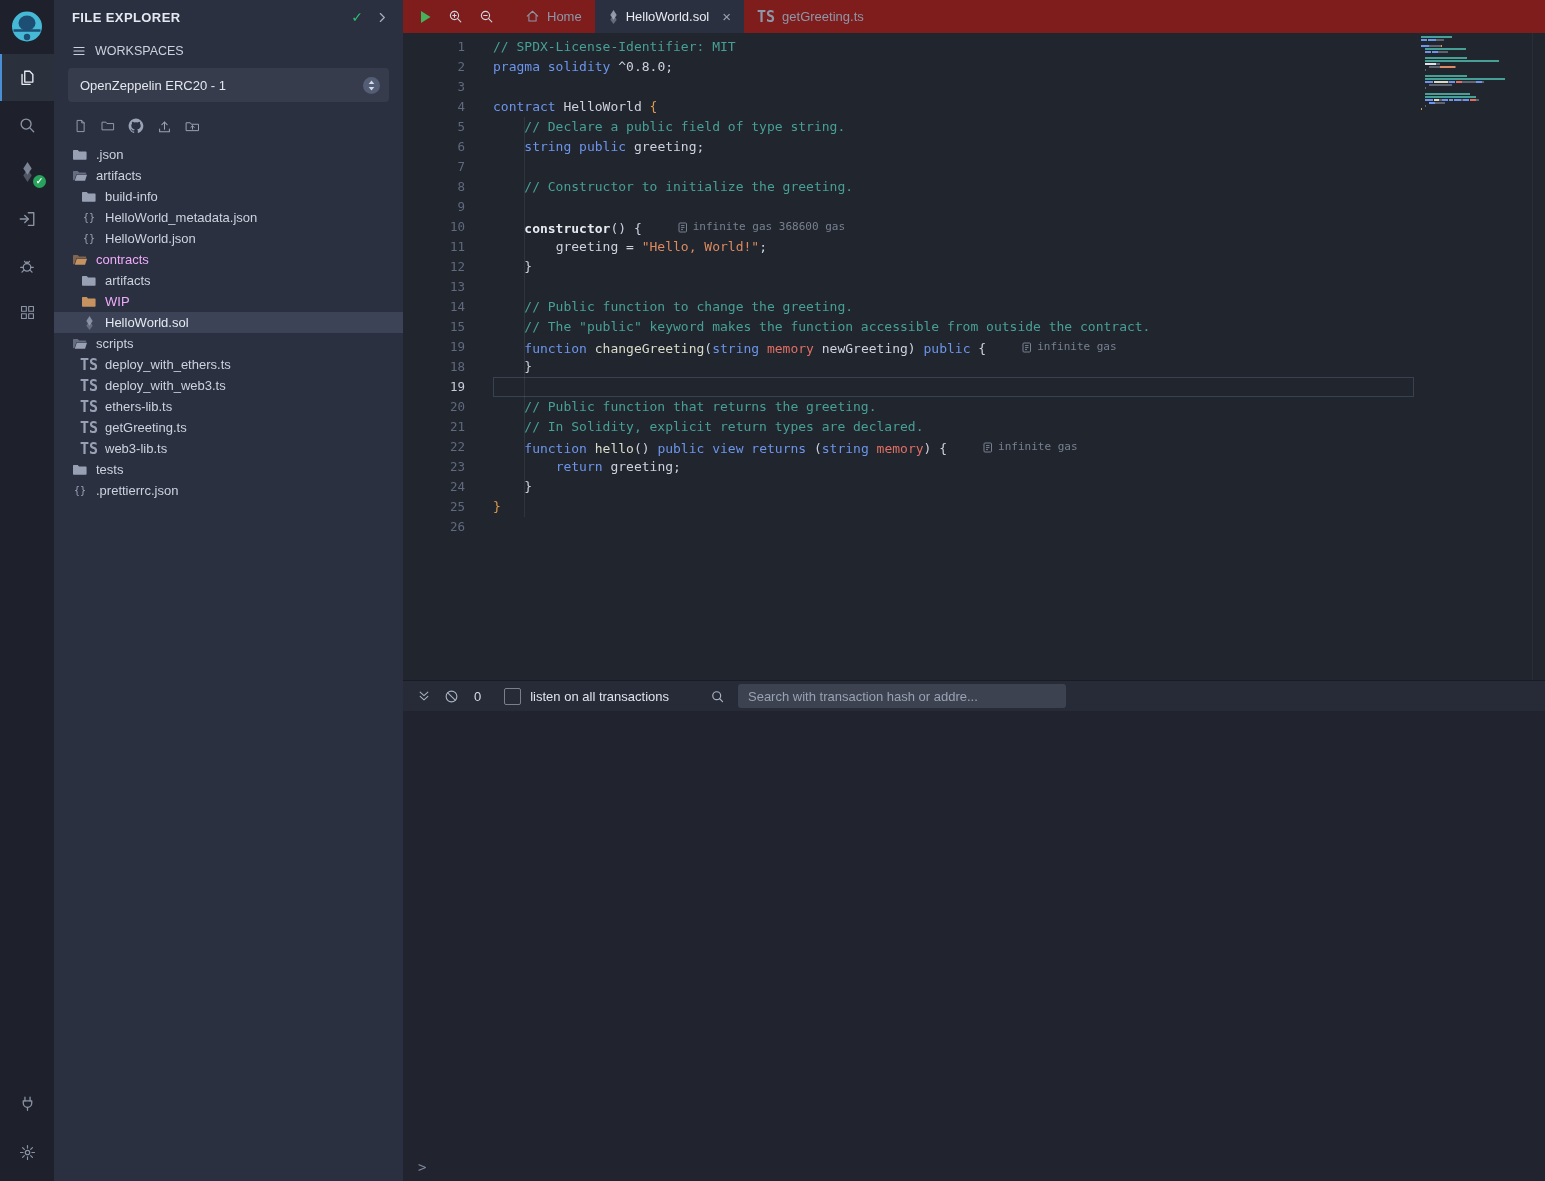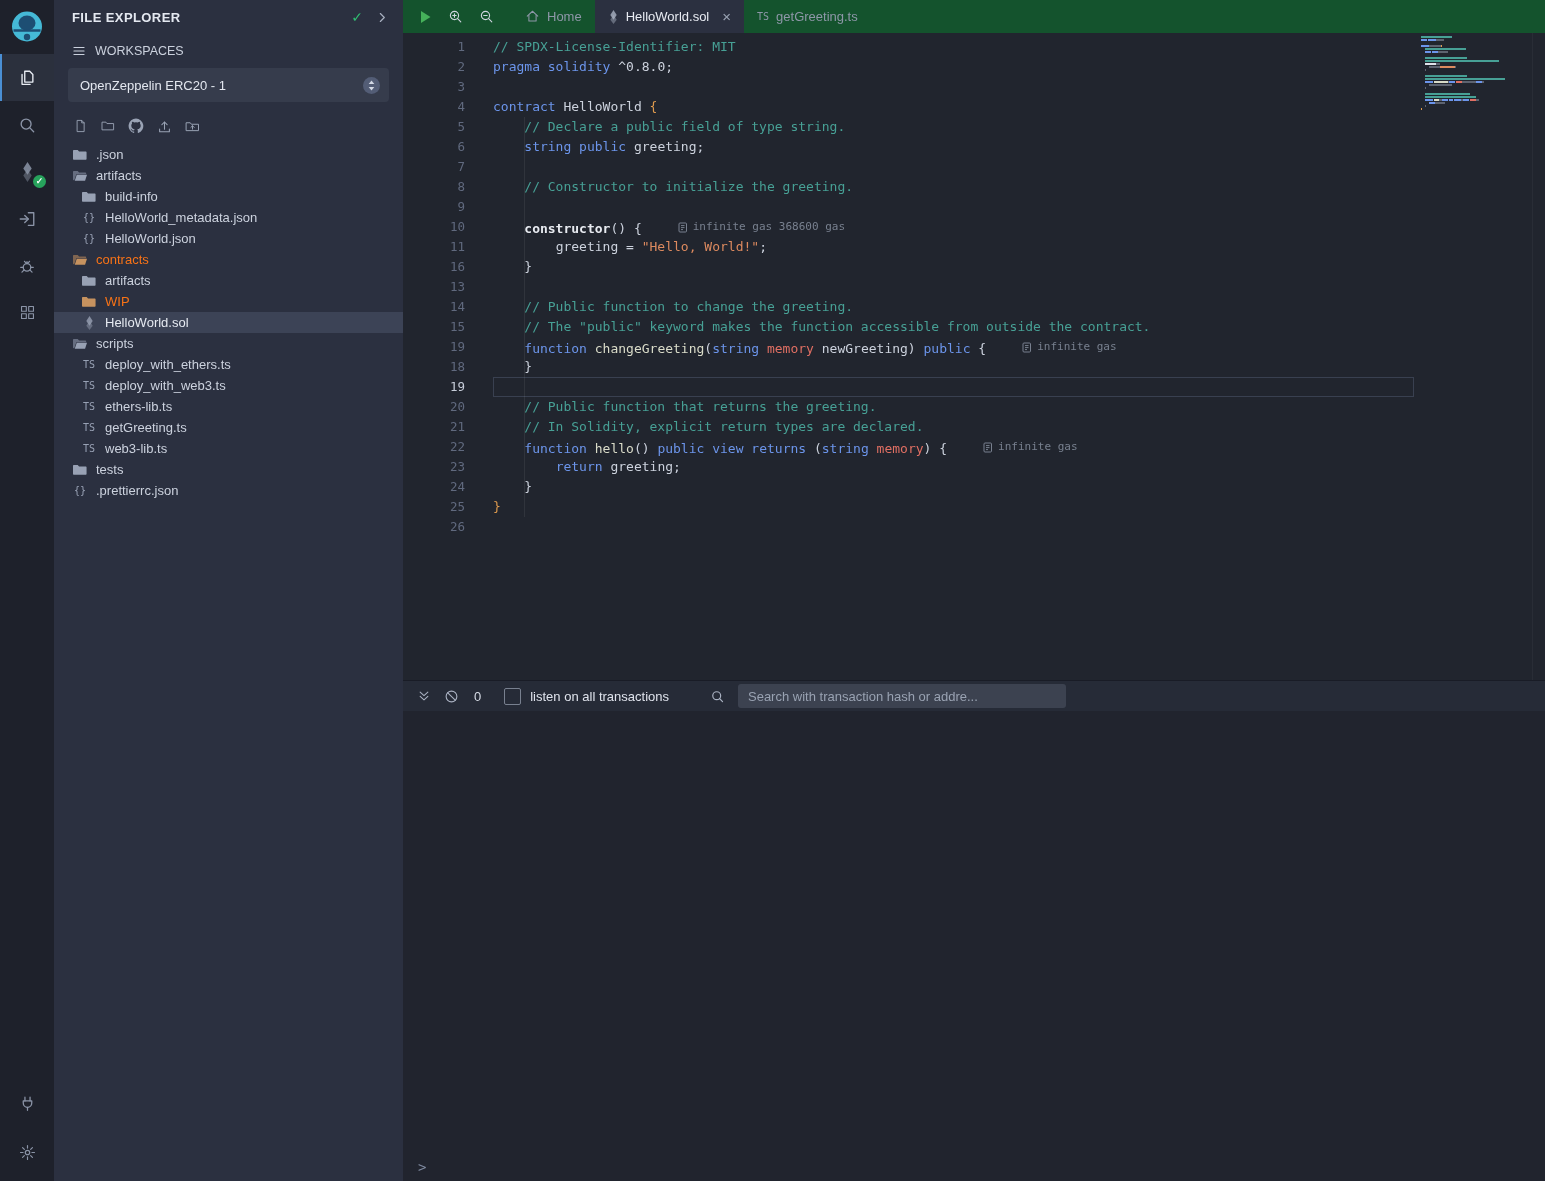--- a/index.html
+++ b/index.html
@@ -27,30 +27,30 @@
   .chk{color:#2fbf71;font-size:14px;cursor:pointer}
   .chev{color:#aab2c2;cursor:pointer;display:flex}
   .ws-row{display:flex;align-items:center;gap:9px;padding:10px 18px 8px;color:#cbd1dd;font-size:12.5px;flex:none}
   .ws-select{margin:2px 14px 0;height:34px;background:#363c4c;border-radius:4px;display:flex;align-items:center;
              justify-content:space-between;padding:0 8px 0 12px;font-size:13px;color:#e3e7ef;cursor:pointer;flex:none}
   .fe-toolbar{display:flex;align-items:center;gap:13px;padding:16px 0 10px 20px;color:#9aa3b5;flex:none}
   .fe-tb-btn{background:none;border:0;padding:0;color:#9aa3b5;cursor:pointer;display:flex}
   .tree{flex:1;overflow:hidden;font-size:13px}
   .tree-row{height:21px;display:flex;align-items:center;gap:8px;cursor:pointer;color:#ccd2de;white-space:nowrap}
   .tree-row.selected{background:#3c4356;color:#e6eaf1}
-  .tree-row.modified{color:#f97316}
+  .tree-row.modified{color:#f0abfc}
   .tree-icn{color:#98a1b4;display:flex;width:16px;justify-content:center;flex:none}
   .tree-row.modified .tree-icn{color:#c6925f}
   .tree-label{overflow:hidden;text-overflow:ellipsis}
   .txt-icon{font-family:"DejaVu Sans Mono",monospace;font-size:10px}
-  .txt-icon.ts{font-size:10px;font-weight:400}
+  .txt-icon.ts{font-size:15px;font-weight:700}
 
   
   .editor-col{flex:1;display:flex;flex-direction:column;min-width:0}
-  .tabbar{height:33px;flex:none;background:#14532d;display:flex;align-items:center}
+  .tabbar{height:33px;flex:none;background:#7f1d1d;display:flex;align-items:center}
   .tb-btn{background:none;border:0;padding:0 8px;display:flex;align-items:center;cursor:pointer;color:#cfd5df}
   .tb-btn.first{padding-left:16px}
   .tabs{display:flex;height:100%;margin-left:10px}
   .tab{display:flex;align-items:center;gap:7px;padding:0 13px;font-size:13px;color:#8e97a8;cursor:pointer}
   .tab.active{background:#2b3040;color:#e8ebf2}
   .tab-icn{display:flex;color:#8e97a8}
   .tab.active .tab-icn{color:#aab3c3}
   .tab-close{margin-left:6px;font-size:15px;color:#9aa3b3;cursor:pointer}
 
   .code-wrap{flex:1;position:relative;background:#21252e;font-family:"DejaVu Sans Mono",monospace;
@@ -477,21 +477,21 @@
             <span class="line-code"><span class="tk pl">    </span><span class="tk b">constructor</span><span class="tk pl">() {</span><span class="ghost"><span class="icn" style="display: flex;"><svg width="10" height="11" viewBox="0 0 10 11" fill="none" stroke="currentColor" stroke-width="1">
                     <rect x="1" y="1" width="7.5" height="9" rx="1"></rect>
                     <path d="M3 3.6h3.5M3 5.6h3.5M3 7.6h2"></path>
                   </svg></span><span>infinite gas 368600 gas</span></span></span>
           </div>
           <div class="code-line">
             <span class="line-num">11</span>
             <span class="line-code"><span class="tk pl">        </span><span class="tk pl">greeting = </span><span class="tk str">"Hello, World!"</span><span class="tk pl">;</span></span>
           </div>
           <div class="code-line">
-            <span class="line-num">16</span>
+            <span class="line-num">12</span>
             <span class="line-code"><span class="tk pl">    </span><span class="tk pl">}</span></span>
           </div>
           <div class="code-line">
             <span class="line-num">13</span>
             <span class="line-code"></span>
           </div>
           <div class="code-line">
             <span class="line-num">14</span>
             <span class="line-code"><span class="tk pl">    </span><span class="tk cm">// Public function to change the greeting.</span></span>
           </div>

